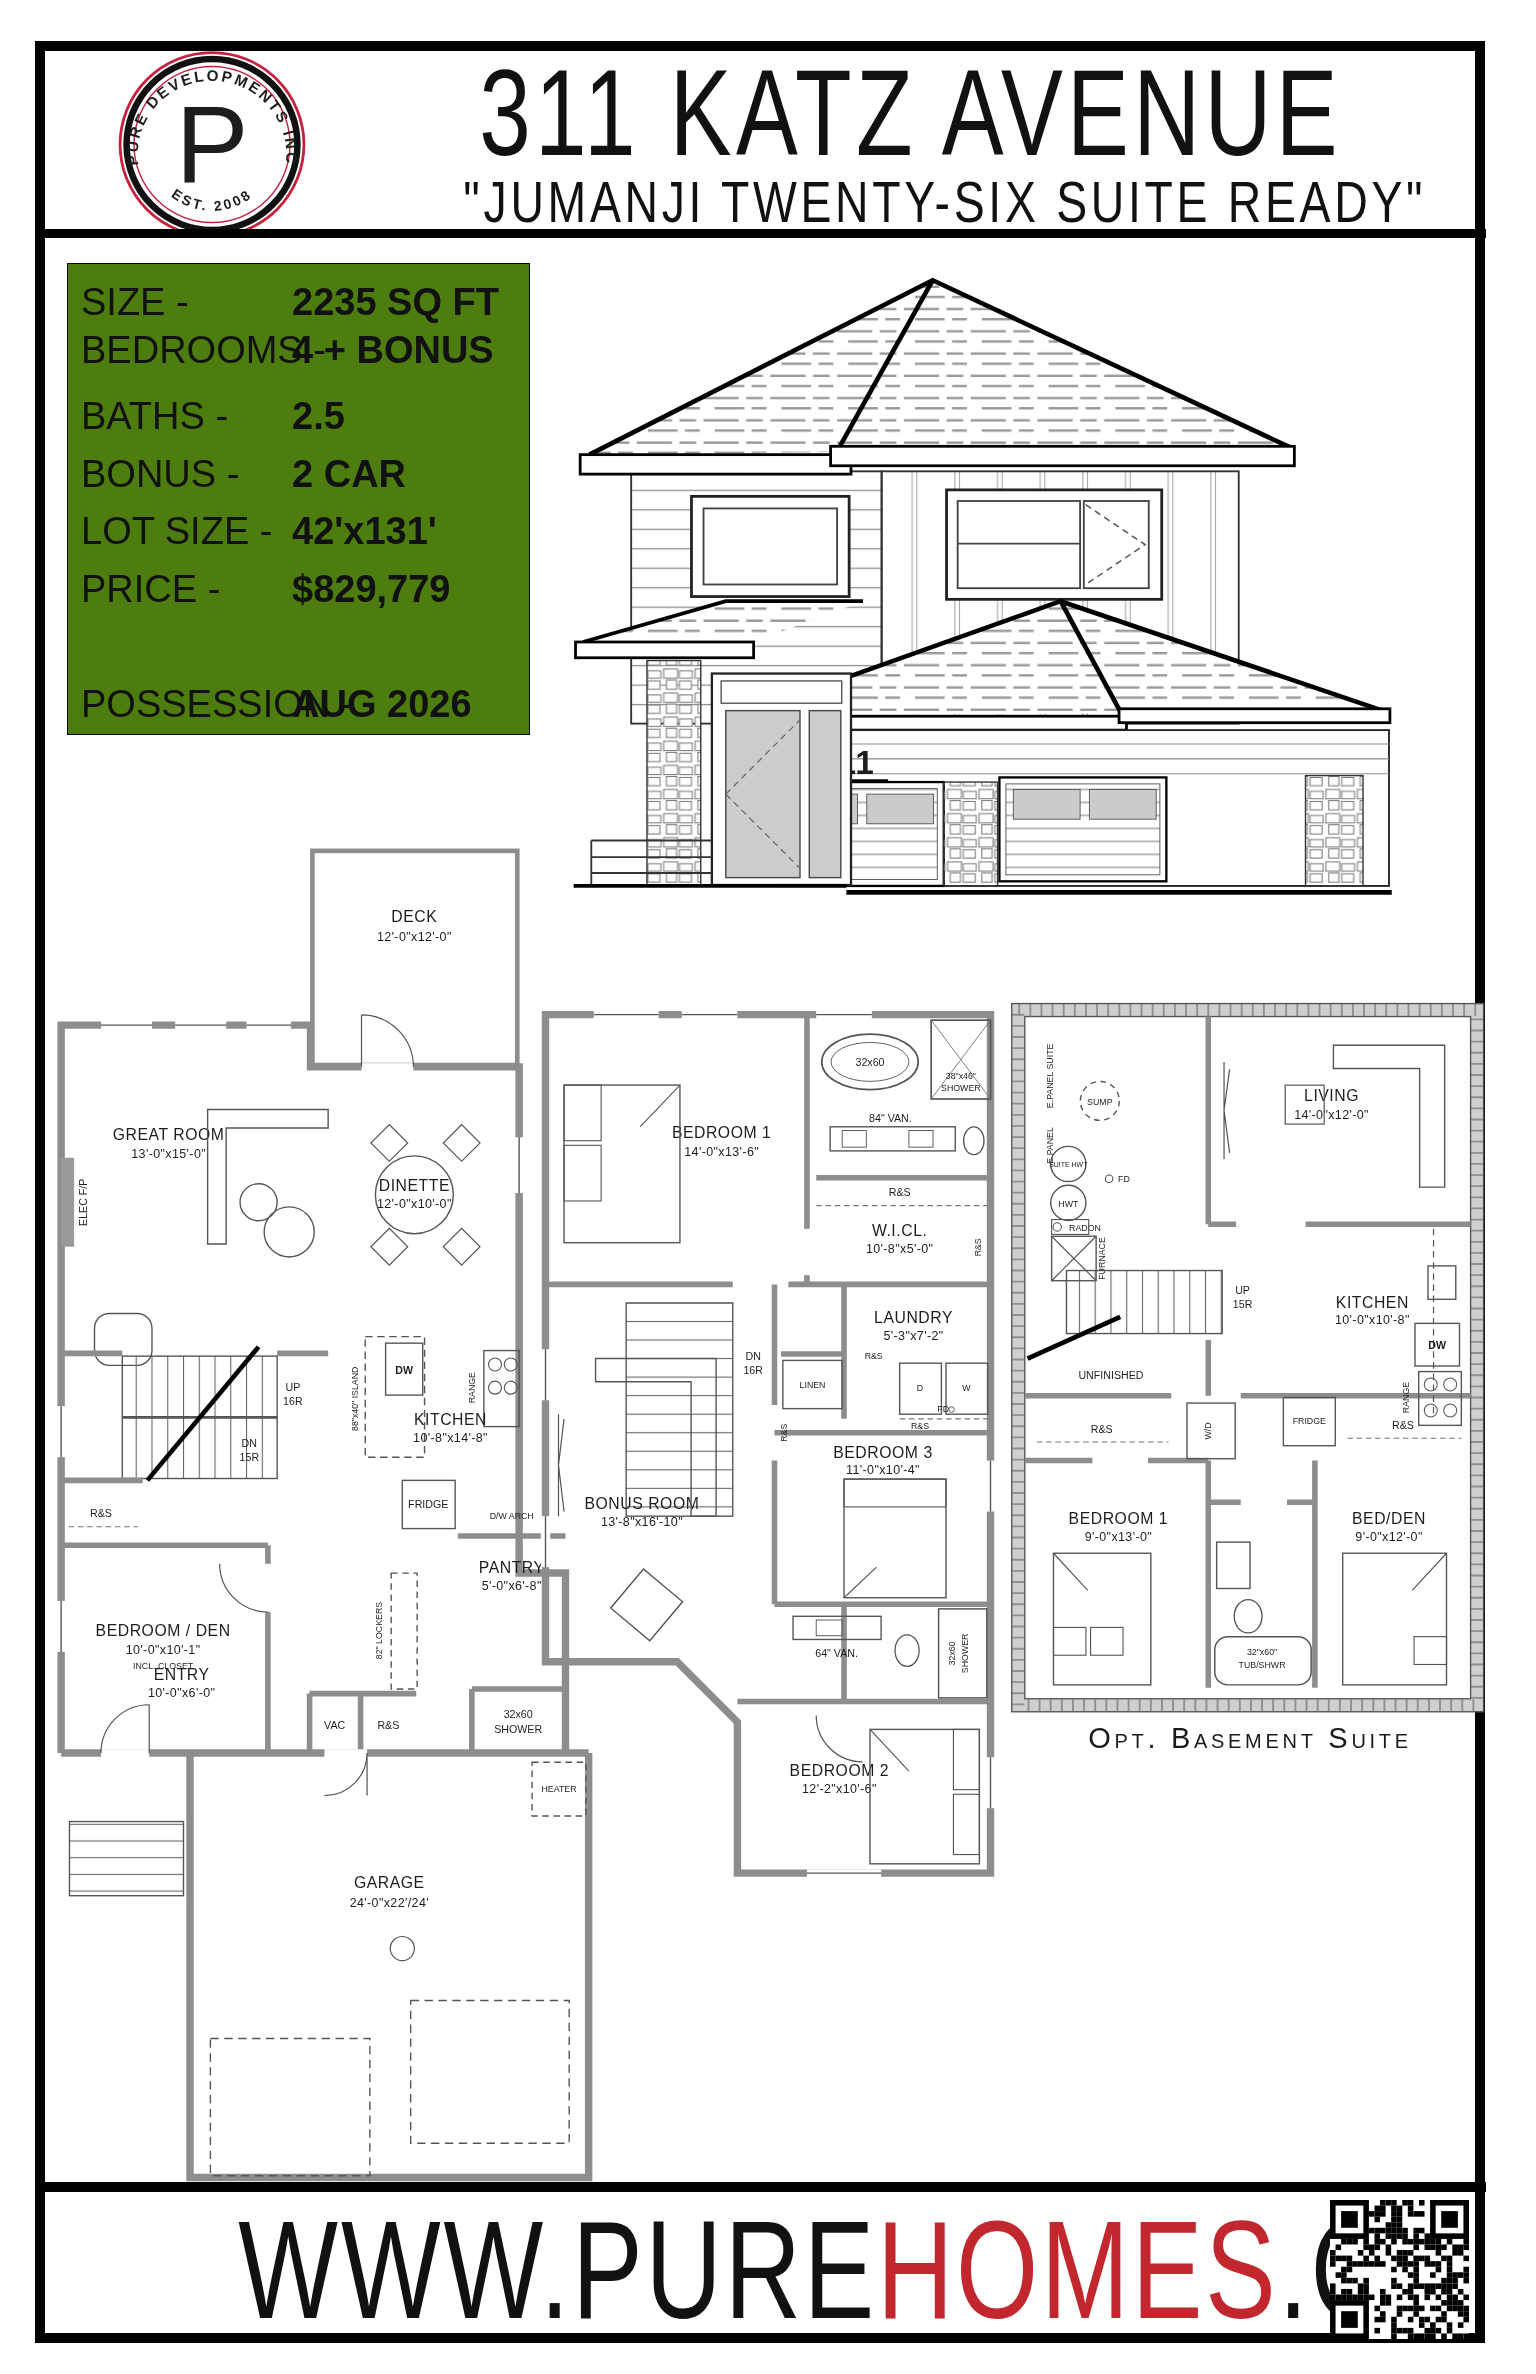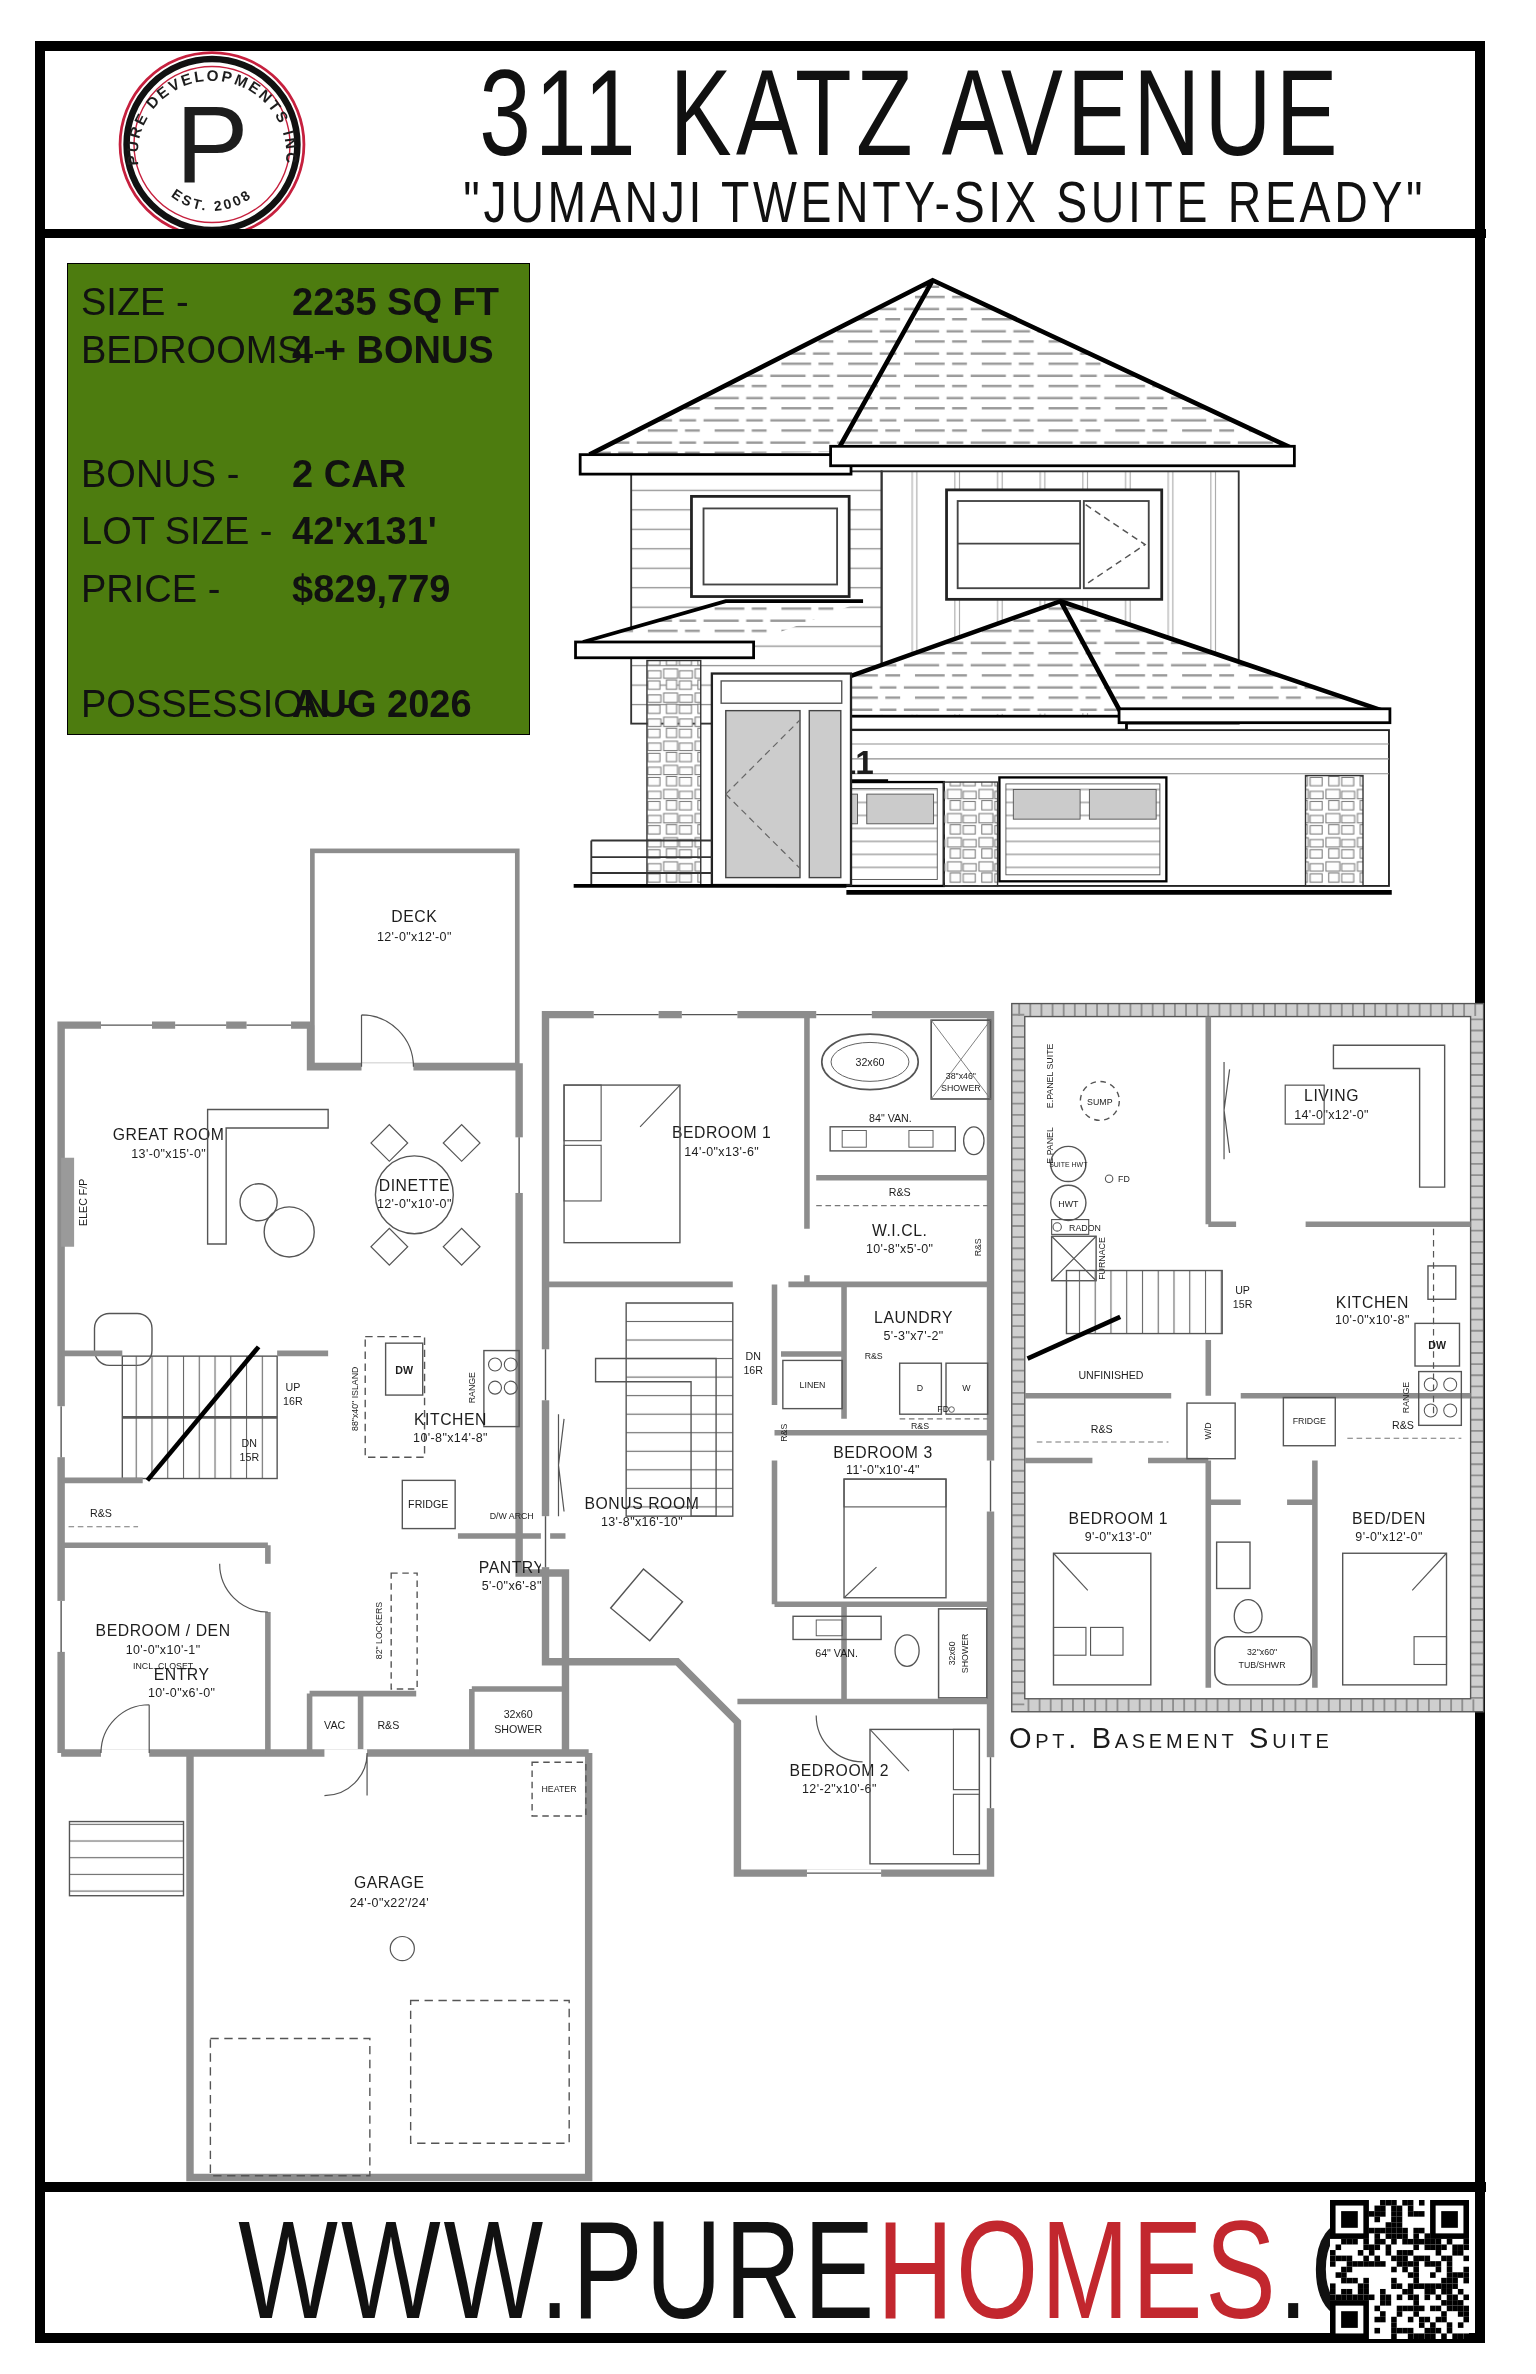--- a/index.html
+++ b/index.html
@@ -16,21 +16,21 @@
   #subtitle{font-size:58px;letter-spacing:4.6px;font-weight:400;line-height:1;transform:scaleX(.8);}
   #specs{left:67px;top:263px;width:461px;height:470px;border:1.9px solid #000;background:#4d7c0f;}
   .spec-row{position:absolute;left:13px;width:436px;height:58px;font-size:38px;}
   .spec-label{position:absolute;left:0;top:9.3px;}
   .spec-value{position:absolute;left:211px;top:9.3px;font-weight:bold;}
   svg text{font-family:"Liberation Sans",sans-serif;fill:#1d1d1d;}
   .lbl{font-size:17px;letter-spacing:.6px;text-anchor:middle;}
   .dim{font-size:13.5px;letter-spacing:.4px;text-anchor:middle;}
   .sm{font-size:11.5px;text-anchor:middle;}
   .xs{font-size:9.5px;text-anchor:middle;}
-  #caption-basement{left:1009px;top:1722px;width:482px;
+  #caption-basement{left:1009px;top:1722px;width:482px;text-align:center;
       font-variant:small-caps;font-size:29px;letter-spacing:3.7px;color:#1a1a1a;}
   #footer-text{left:45px;top:2200px;width:1441px;text-align:center;line-height:1;}
   #footer-text .big{font-size:139px;letter-spacing:3.7px;}
   #qr{left:1330px;top:2200px;}
 </style>
 </head>
 <body>
 
 <div id="frame" class="abs"></div>
 
@@ -61,20 +61,24 @@
 <div class="abs" id="hdr-divider"></div>
 
 <div class="abs" id="specs">
   <div class="spec-row" style="top:7.4px">
       <span class="spec-label">SIZE -</span>
       <span class="spec-value">2235 SQ FT</span>
     </div>
   <div class="spec-row" style="top:56px">
       <span class="spec-label">BEDROOMS -</span>
       <span class="spec-value">4 + BONUS</span>
+    </div>
+  <div class="spec-row" style="top:122px">
+      <span class="spec-label">BATHS -</span>
+      <span class="spec-value">2.5</span>
     </div>
   <div class="spec-row" style="top:180px">
       <span class="spec-label">BONUS -</span>
       <span class="spec-value">2 CAR</span>
     </div>
   <div class="spec-row" style="top:237px">
       <span class="spec-label">LOT SIZE -</span>
       <span class="spec-value">42'x131'</span>
     </div>
   <div class="spec-row" style="top:295px">

